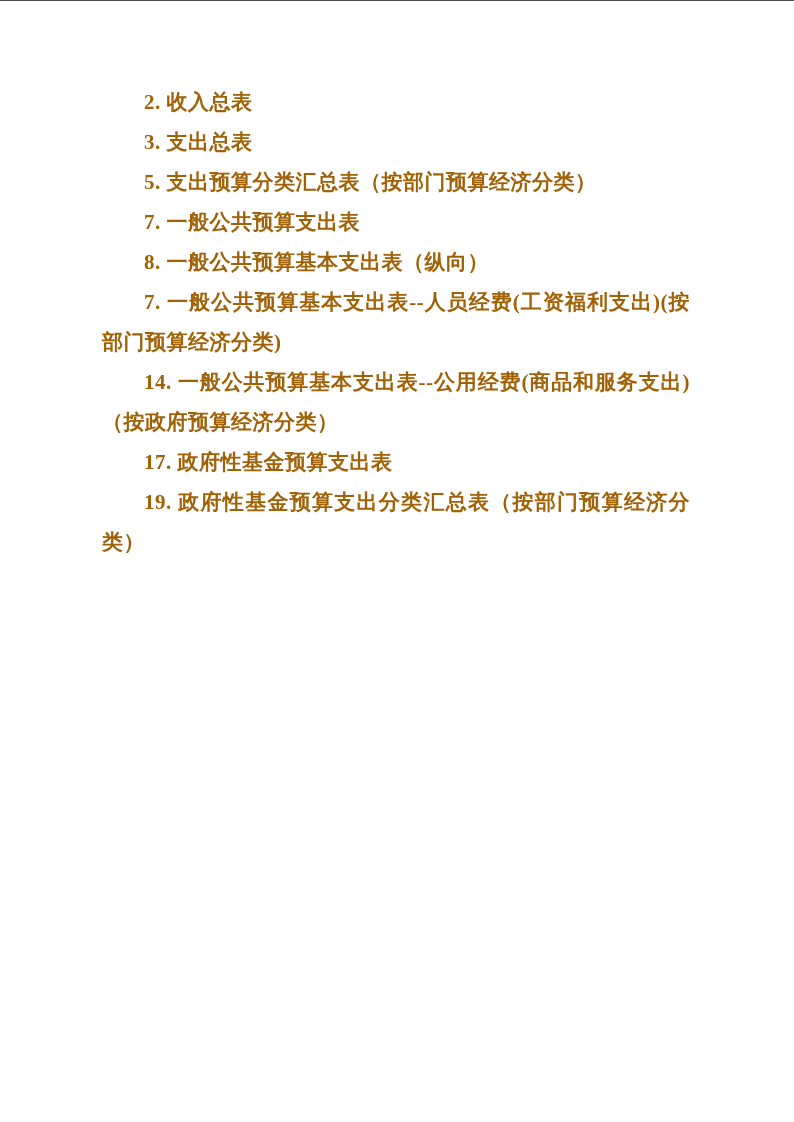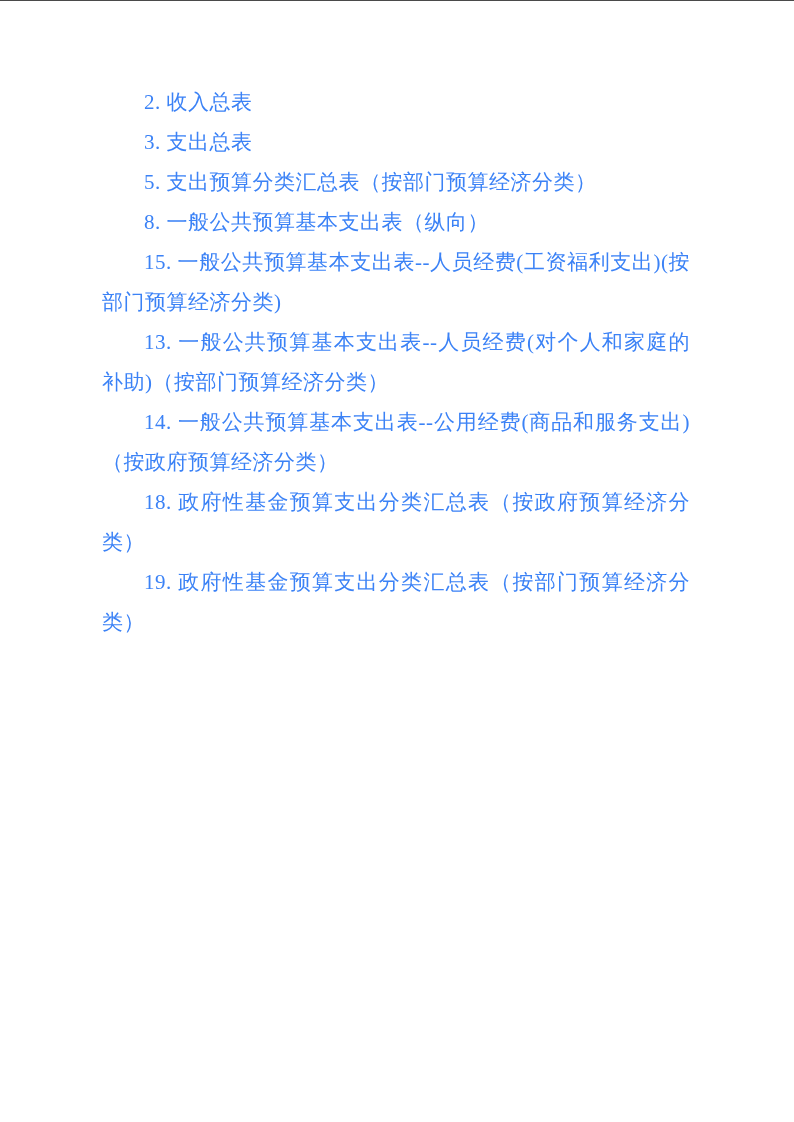--- a/index.html
+++ b/index.html
@@ -24,34 +24,35 @@
     left: 0;
     width: 794px;
     height: 1px;
     background: #4a4a4a;
   }
   .toc-item {
     margin: 0;
     padding: 0;
     font-size: 21px;
     line-height: 40px;
-    color: #3b82f6;
+    color: #a16207;
     text-align: justify;
     text-indent: 2em;
     letter-spacing: 0.5px;
     word-break: break-all;
+    font-weight: bold;
   }
 </style>
 </head>
 <body>
 
 <div class="page">
   <div class="page-top-rule"></div>
   <p class="toc-item">2. 收入总表</p>
   <p class="toc-item">3. 支出总表</p>
   <p class="toc-item">5. 支出预算分类汇总表（按部门预算经济分类）</p>
+  <p class="toc-item">7. 一般公共预算支出表</p>
   <p class="toc-item">8. 一般公共预算基本支出表（纵向）</p>
-  <p class="toc-item">15. 一般公共预算基本支出表--人员经费(工资福利支出)(按部门预算经济分类)</p>
-  <p class="toc-item">13. 一般公共预算基本支出表--人员经费(对个人和家庭的补助)（按部门预算经济分类）</p>
+  <p class="toc-item">7. 一般公共预算基本支出表--人员经费(工资福利支出)(按部门预算经济分类)</p>
   <p class="toc-item">14. 一般公共预算基本支出表--公用经费(商品和服务支出)（按政府预算经济分类）</p>
-  <p class="toc-item">18. 政府性基金预算支出分类汇总表（按政府预算经济分类）</p>
+  <p class="toc-item">17. 政府性基金预算支出表</p>
   <p class="toc-item">19. 政府性基金预算支出分类汇总表（按部门预算经济分类）</p>
 </div>
 
 </body></html>

